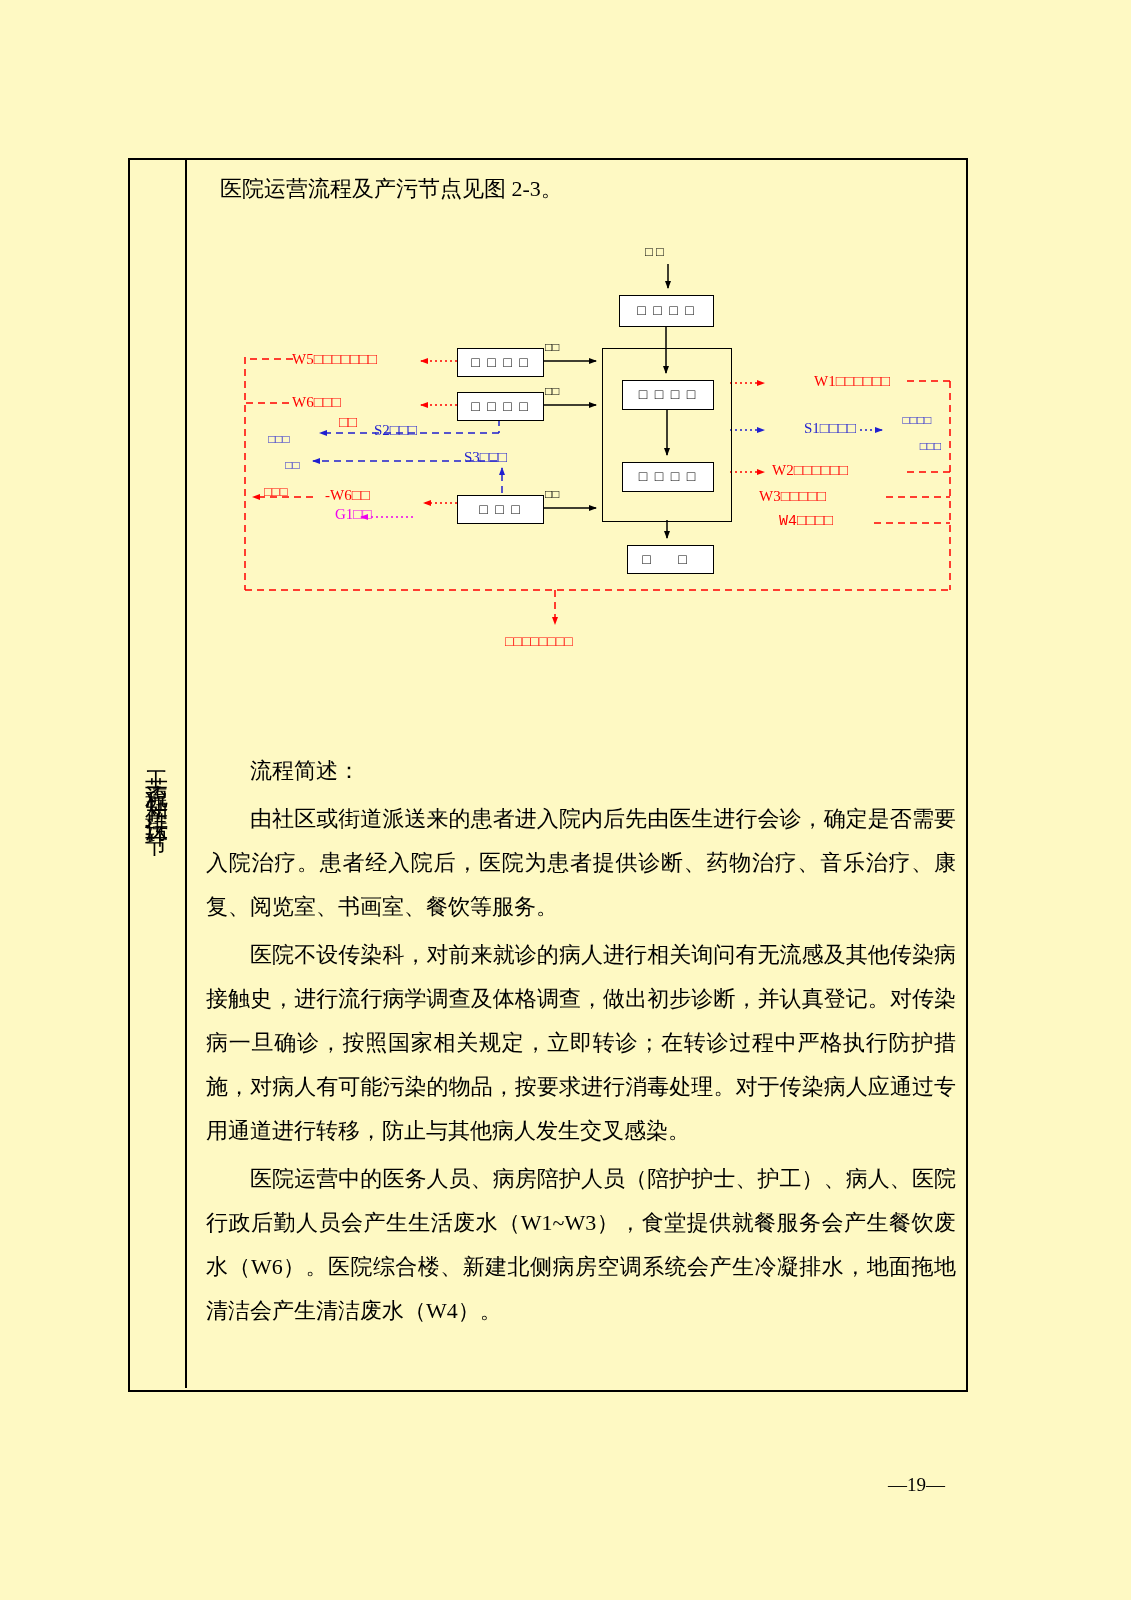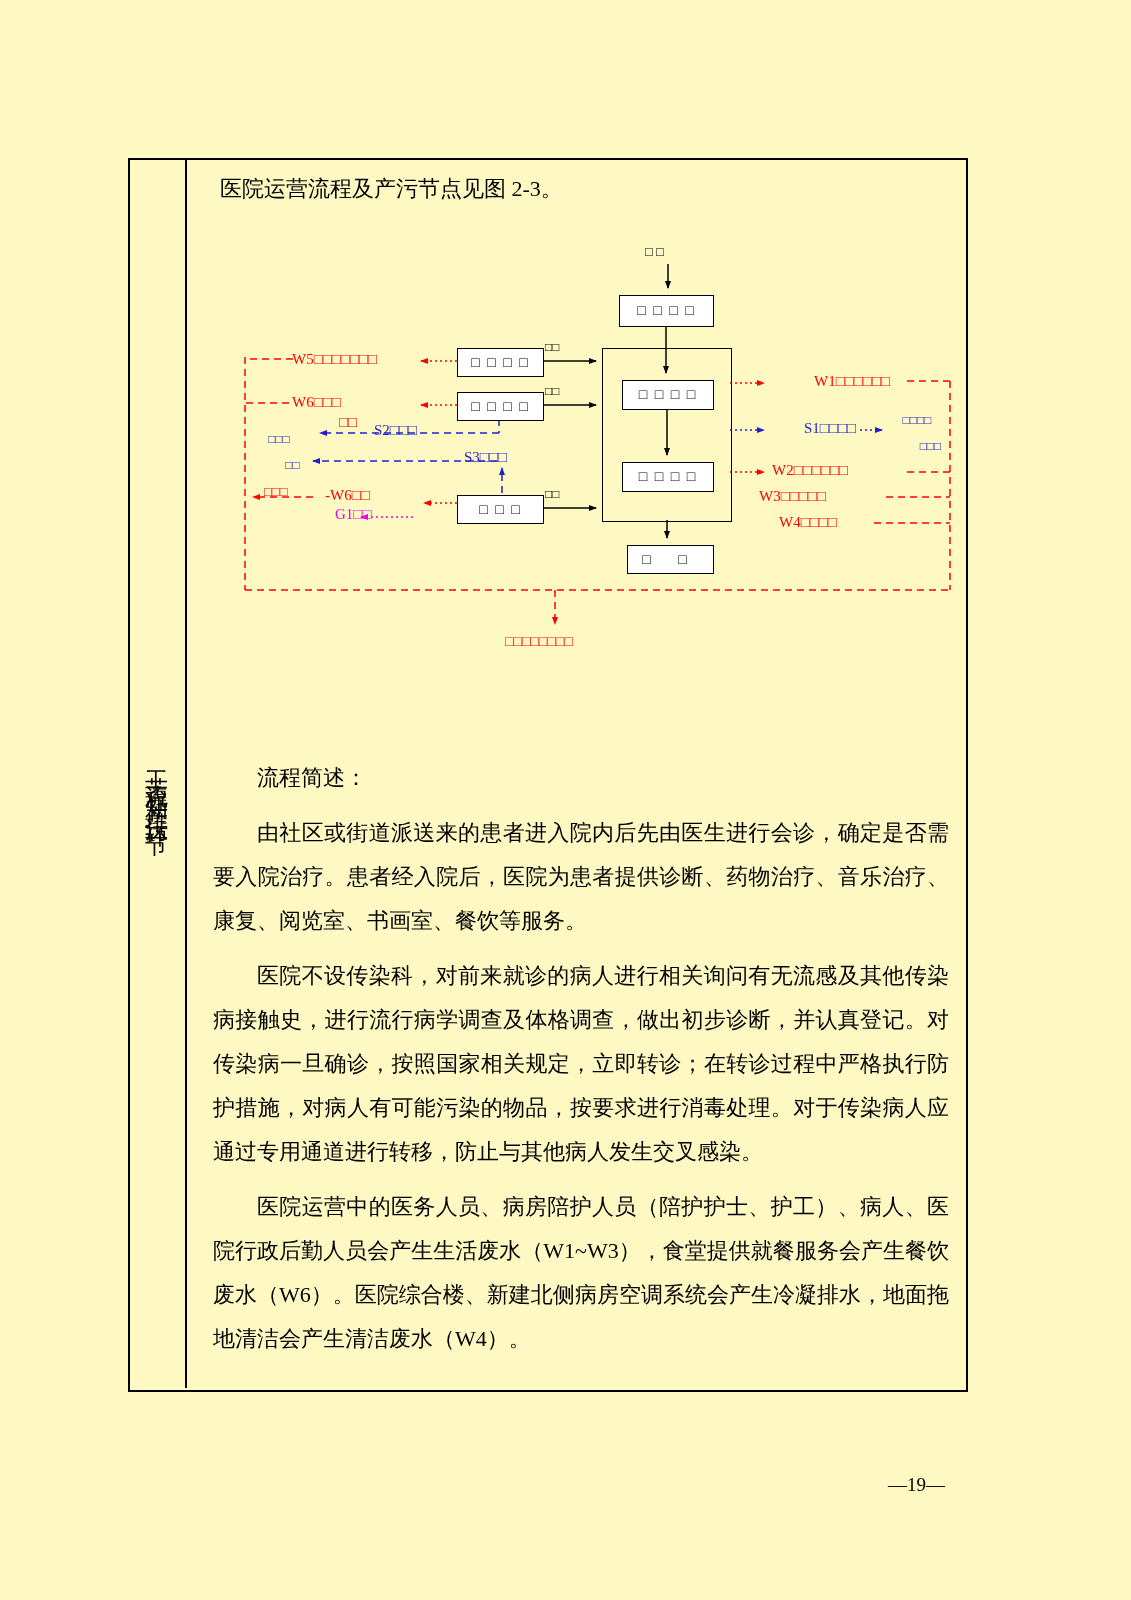--- a/index.html
+++ b/index.html
@@ -32,21 +32,21 @@
   .tiny { font-size:12px; }
   .small { font-size:13px; }
   .c-red { color:#ff0000; }
   .c-blue { color:#1f1fd0; }
   .c-mag { color:#ee00ee; }
   .sink { text-align:center; }
   .gapwide { letter-spacing:12px; }
   .fig-caption { left:187px; top:705px; width:779px; text-align:center; font-weight:bold; font-size:22px; }
   
   .body-text { left:202px; top:745px; width:758px; font-size:22px; line-height:44px; text-align:justify; }
-  .body-text p { margin:11px; text-indent:2em; }
+  .body-text p { margin:4px; text-indent:2em; }
   .page-number { left:888px; top:1474px; font-size:19px; }
 </style>
 </head>
 <body>
 
 <div class="page">
 
   <div class="abs table-frame"></div>
   <div class="abs divider"></div>
 
@@ -145,21 +145,21 @@
     <div class="flabel c-red" style="left:138px; top:257px;">-W6□□</div>
     <div class="flabel c-mag" style="left:148px; top:276px;text-align:right;">G1□□</div>
     <div class="flabel small c-red" style="left:77px; top:255px;">□□□</div>
 
     <div class="flabel c-red" style="left:587px; top:143px;margin-left:40px;">W1□□□□□□</div>
     <div class="flabel c-blue" style="left:617px; top:190px;">S1□□□□</div>
     <div class="flabel tiny c-blue sink" style="left:699px; top:184px; width:62px;"><span>□□□□</span><br>
          <span>□□□</span></div>
     <div class="flabel c-red" style="left:585px; top:232px;">W2□□□□□□</div>
     <div class="flabel c-red" style="left:572px; top:258px;">W3□□□□□</div>
-    <div class="flabel c-red" style="left:592px; top:284px;">W4□□□□</div>
+    <div class="flabel c-red" style="left:592px; top:284px;font-family:Liberation Mono, monospace;">W4□□□□</div>
 
     <div class="flabel c-red" style="left:318px; top:404px; font-size:14px;">□□□□□□□□</div>
   </div>
 
 
   <div class="abs body-text">
     <p>流程简述：</p>
     <p>由社区或街道派送来的患者进入院内后先由医生进行会诊，确定是否需要入院治疗。患者经入院后，医院为患者提供诊断、药物治疗、音乐治疗、康复、阅览室、书画室、餐饮等服务。</p>
     <p>医院不设传染科，对前来就诊的病人进行相关询问有无流感及其他传染病接触史，进行流行病学调查及体格调查，做出初步诊断，并认真登记。对传染病一旦确诊，按照国家相关规定，立即转诊；在转诊过程中严格执行防护措施，对病人有可能污染的物品，按要求进行消毒处理。对于传染病人应通过专用通道进行转移，防止与其他病人发生交叉感染。</p>
     <p>医院运营中的医务人员、病房陪护人员（陪护护士、护工）、病人、医院行政后勤人员会产生生活废水（W1~W3），食堂提供就餐服务会产生餐饮废水（W6）。医院综合楼、新建北侧病房空调系统会产生冷凝排水，地面拖地清洁会产生清洁废水（W4）。</p>

